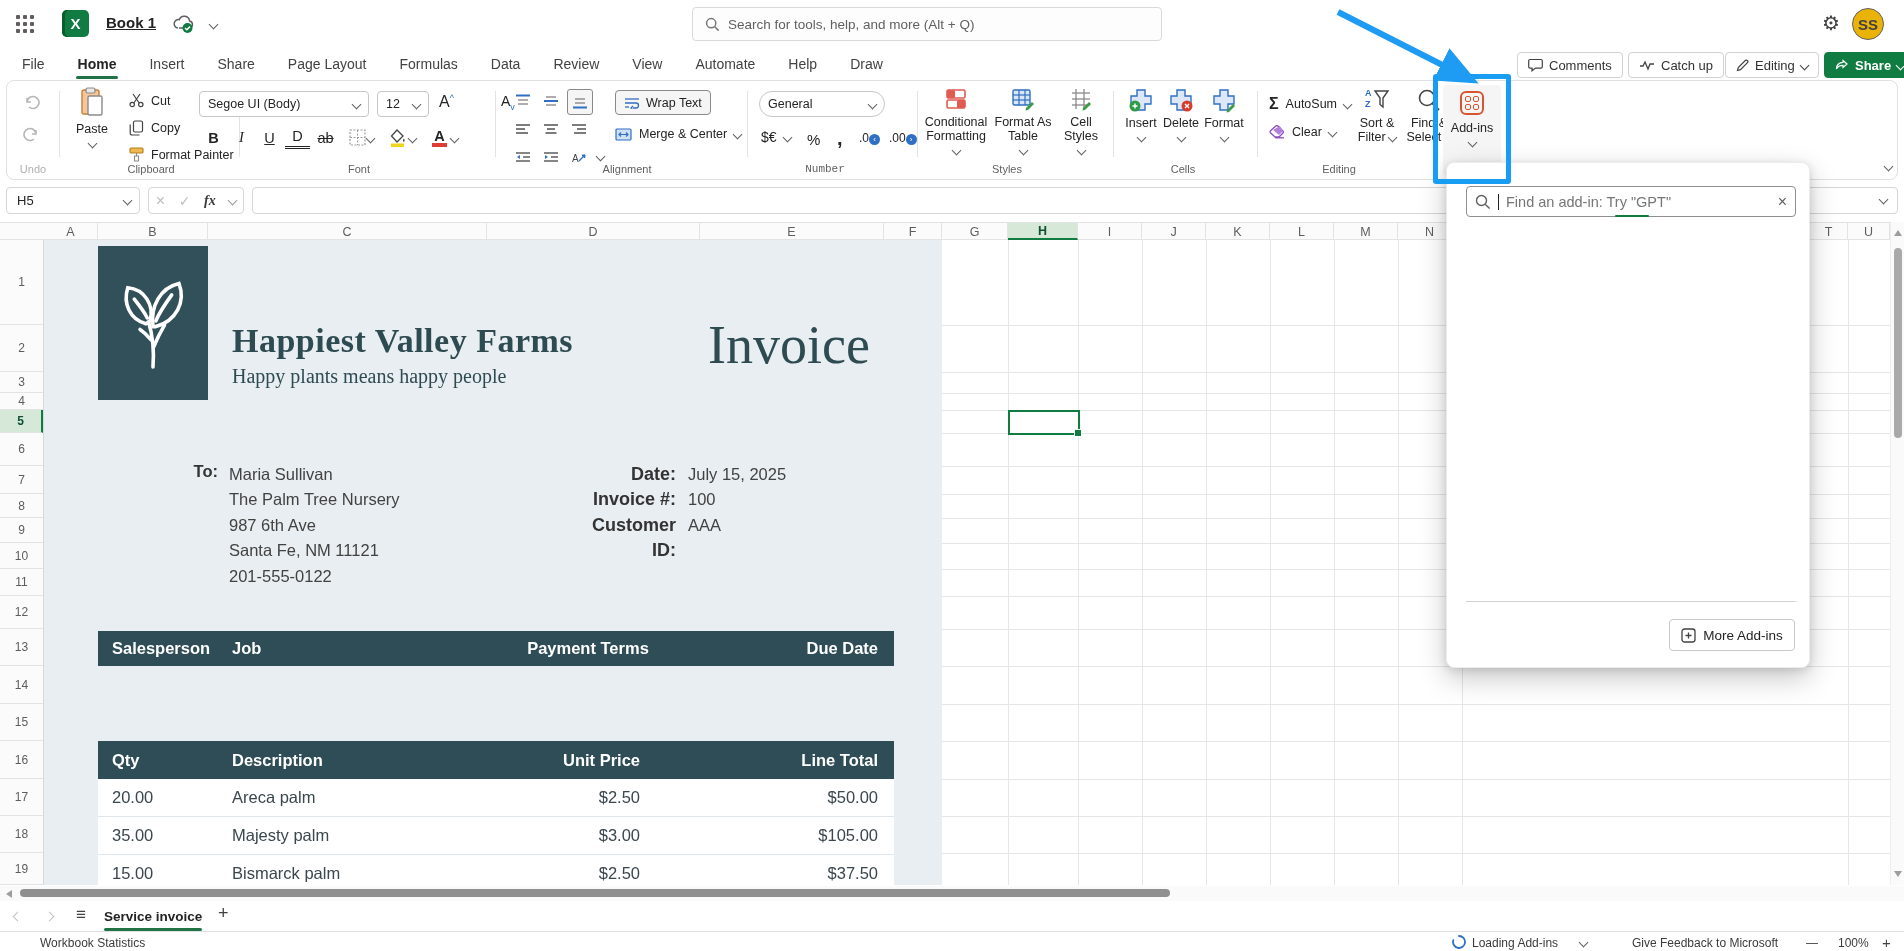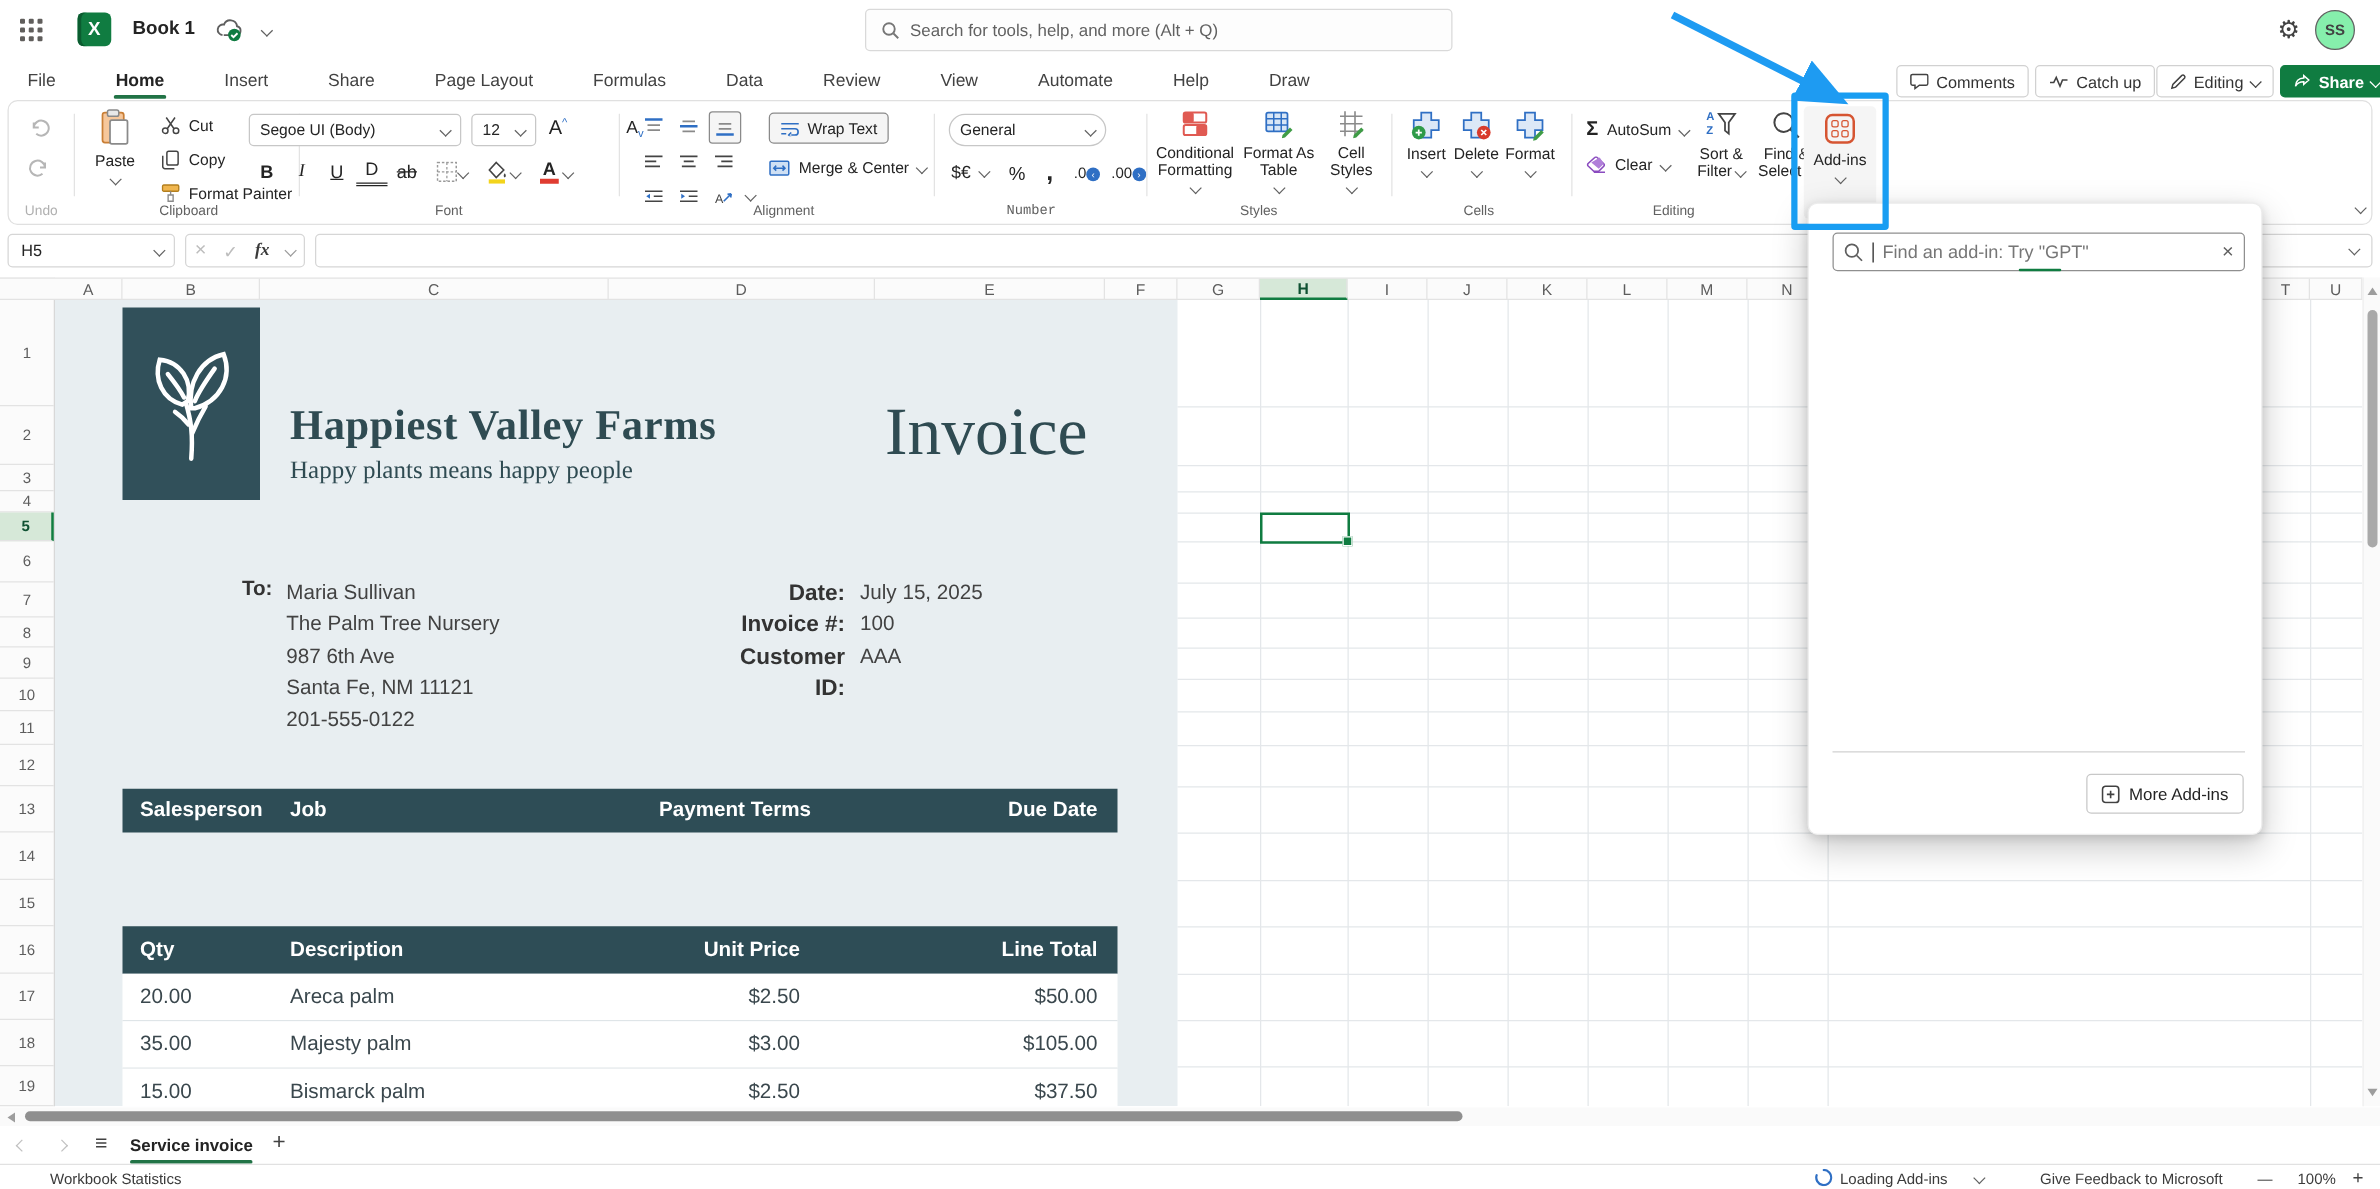--- a/index.html
+++ b/index.html
@@ -8,27 +8,27 @@
   .abs{position:absolute;}
   .chv{display:inline-block;width:6px;height:6px;border-right:1.5px solid currentColor;border-bottom:1.5px solid currentColor;transform:rotate(45deg);flex:none;}
   .chv.left{transform:rotate(135deg);}
   .chv.right{transform:rotate(-45deg);}
   svg{display:block;}
   
   .titlebar{position:absolute;left:0;top:0;width:1904px;height:48px;background:#fff;}
   .waffle{position:absolute;left:16px;top:15px;width:18px;height:18px;display:grid;grid-template-columns:repeat(3,1fr);gap:3px;}
   .waffle i{width:3.5px;height:3.5px;background:#605e5c;border-radius:1px;}
   .xlogo{position:absolute;left:62px;top:10px;width:27px;height:27px;background:#107c41;border-radius:5px;color:#fff;font-weight:700;font-size:15px;display:flex;align-items:center;justify-content:center;box-shadow:inset 3px 0 0 #0b5c30;}
-  .doctitle{position:absolute;left:106px;top:14px;font-size:15px;font-weight:600;color:#242424;}
+  .doctitle{position:absolute;left:106px;top:14px;font-size:15px;font-weight:600;color:#242424;text-decoration:underline;}
   .searchbox{position:absolute;left:692px;top:7px;width:470px;height:34px;border:1px solid #d9d9d9;background:#fdfdfd;border-radius:4px;display:flex;align-items:center;padding:0 12px;gap:8px;color:#616161;font-size:13.5px;box-sizing:border-box;}
   .gear{position:absolute;left:1822px;top:11px;font-size:20px;color:#424242;}
-  .avatar{position:absolute;left:1852px;top:8px;width:32px;height:32px;border:1px solid #616161;border-radius:50%;display:flex;align-items:center;justify-content:center;font-size:12px;font-weight:600;color:#424242;background:#86efac;box-sizing:border-box;}
+  .avatar{position:absolute;left:1852px;top:8px;width:32px;height:32px;border:1px solid #616161;border-radius:50%;display:flex;align-items:center;justify-content:center;font-size:15px;font-weight:600;color:#424242;background:#eab308;box-sizing:border-box;}
   
   .menubar{position:absolute;left:0;top:48px;width:1904px;height:32px;background:#fff;}
-  #menu-left{position:absolute;left:20px;top:0;height:32px;display:flex;align-items:center;gap:44px;}
+  #menu-left{position:absolute;left:20px;top:0;height:32px;display:flex;align-items:center;gap:29px;}
   .menu-item{font-size:14px;color:#424242;position:relative;padding:4px 2px;white-space:nowrap;}
   .menu-item.active{font-weight:700;color:#242424;}
   .menu-item.active::after{content:"";position:absolute;left:0;right:0;bottom:-3px;height:3px;background:#217346;border-radius:2px;}
   .mb-btn{height:26px;border:1px solid #d1d1d1;border-radius:4px;background:#fff;display:flex;align-items:center;gap:6px;padding:0 10px;font-size:13px;color:#333;box-sizing:border-box;}
   .mb-btn.share{background:#107c41;border-color:#107c41;color:#fff;font-weight:600;}
   
   .ribbon{position:absolute;left:6px;top:80px;width:1892px;height:100px;border:1px solid #e0e0e0;border-radius:8px;background:#fff;box-sizing:border-box;}
   .gsep{position:absolute;top:10px;height:66px;width:1px;background:#e3e3e3;}
   .glabel{position:absolute;top:82px;font-size:11px;color:#616161;transform:translateX(-50%);white-space:nowrap;}
   .rbb{position:absolute;top:6px;display:flex;flex-direction:column;align-items:center;font-size:12.5px;color:#242424;line-height:14px;text-align:center;}

